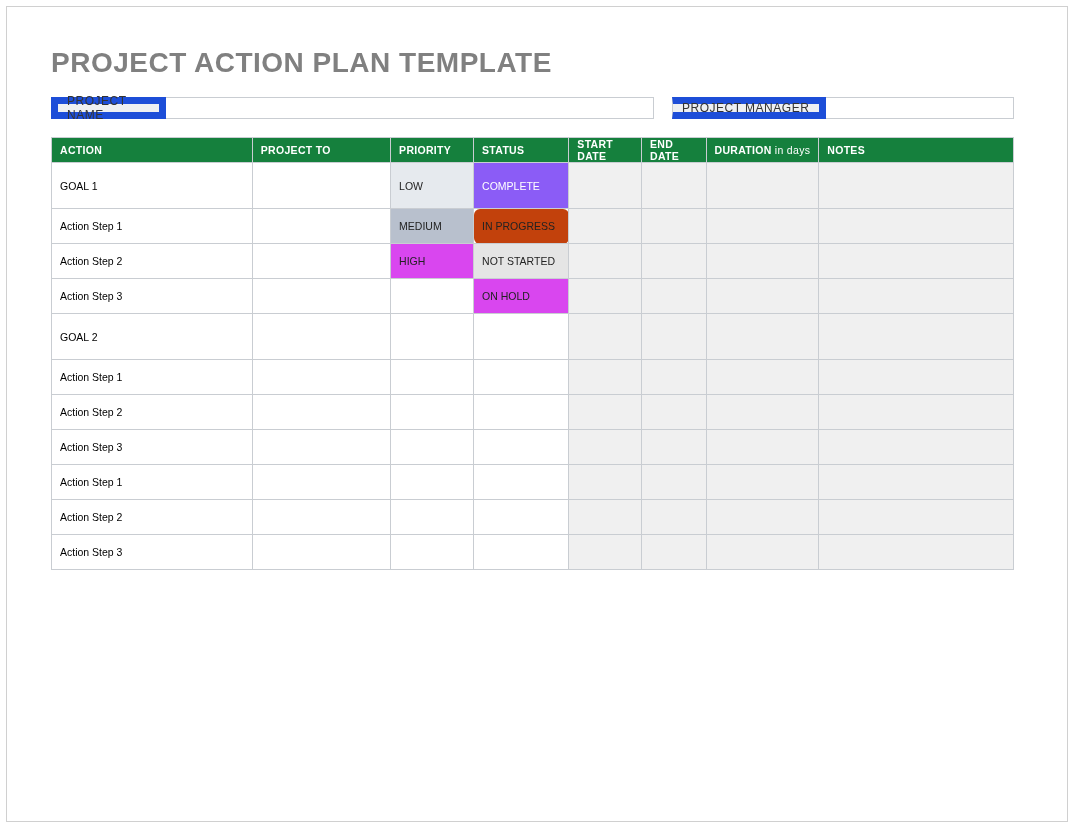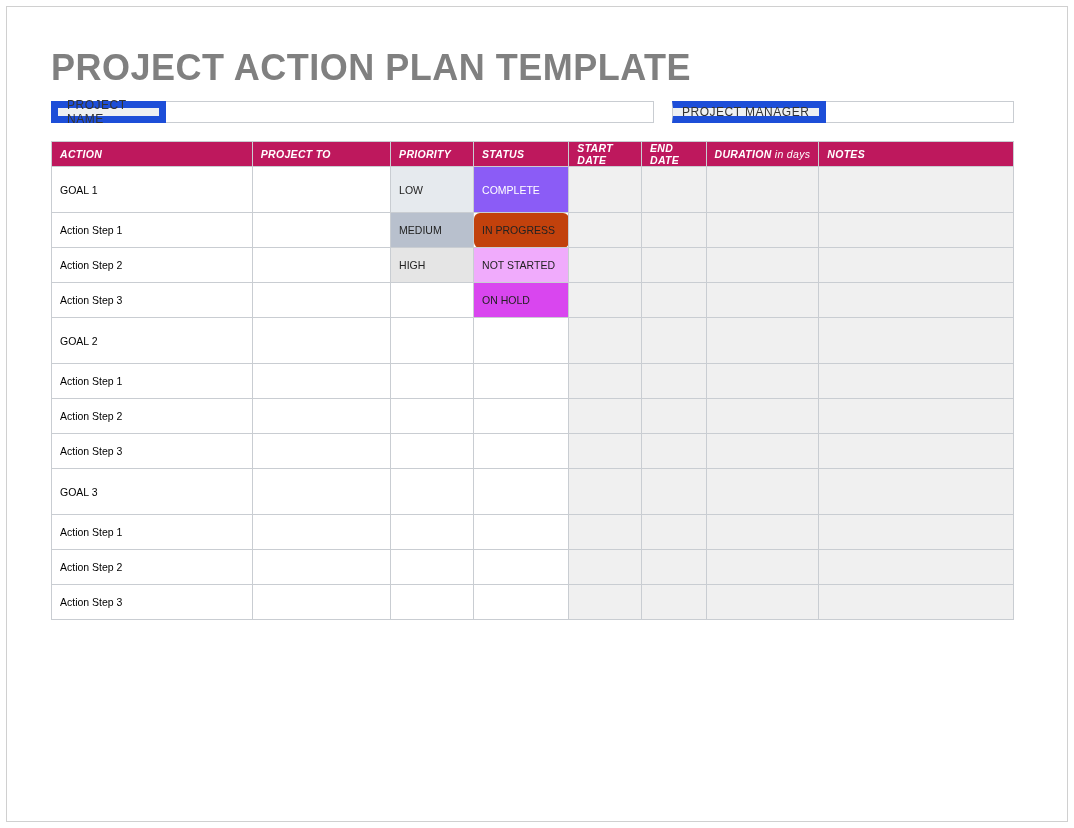--- a/index.html
+++ b/index.html
@@ -12,25 +12,25 @@
       background: #fff;
       padding: 6px;
     }
     .outer-border {
       border: 1px solid #d0d0d0;
       width: 1062px;
       height: 816px;
       padding: 40px 44px;
     }
     .title {
-      font-size: 36px;
+      font-size: 28px;
       font-weight: bold;
       color: #808080;
       letter-spacing: 0.5px;
-      margin-bottom: 12px;
+      margin-bottom: 18px;
     }
     .info-row {
       display: flex;
       width: 963px;
       height: 22px;
       margin-bottom: 18px;
     }
     .info-label {
       background: #eef0f2;
       border: 7px solid #1d4ed8;
@@ -59,51 +59,50 @@
     }
     th, td {
       border: 1px solid #c9cdd2;
       font-size: 10.5px;
       text-align: left;
       padding: 0 8px;
       vertical-align: middle;
       overflow: hidden;
     }
     th {
-      background: #be185d;
+      background: #15803d;
       color: #fff;
       font-weight: bold;
       height: 24px;
       letter-spacing: 0.3px;
-      font-style: italic;
     }
     th .sub {
       font-weight: normal;
     }
     col.action   { width: 196px; }
     col.assigned { width: 135px; }
     col.priority { width: 81px; }
     col.status   { width: 93px; }
     col.start    { width: 71px; }
     col.end      { width: 63px; }
     col.duration { width: 110px; }
     col.notes    { width: 190px; }
 
     tr.goal td { height: 46px; }
     tr.step td { height: 35px; }
 
     td.shaded { background: #f0f0f0; }
 
     .prio-low    { background: #e6eaee; color: #222; }
     .prio-medium { background: #b8c0cd; color: #222; }
-    .prio-high   { background: #e5e5e5; color: #222; }
+    .prio-high   { background: #d946ef; color: #222; }
 
     .st-complete    { background: #8b5cf6; color: #fff; }
     .st-inprogress  { background: #c2410c; color: #222; border-radius: 6px; }
-    .st-notstarted  { background: #f0abfc; color: #222; }
+    .st-notstarted  { background: #e5e5e5; color: #222; }
     .st-onhold      { background: #d946ef; color: #222; }
   </style>
 </head>
 <body>
 
 <div class="outer-border">
 
   <div class="title">PROJECT ACTION PLAN TEMPLATE</div>
 
   <div class="info-row">
@@ -211,30 +210,20 @@
         <tr class="step">
           <td class="">Action Step 3</td>
           <td class=""></td>
           <td class=""></td>
           <td class=""></td>
           <td class="shaded"></td>
           <td class="shaded"></td>
           <td class="shaded"></td>
           <td class="shaded"></td>
         </tr>
-        <tr class="goal">
-          <td class="">GOAL 3</td>
-          <td class=""></td>
-          <td class=""></td>
-          <td class=""></td>
-          <td class="shaded"></td>
-          <td class="shaded"></td>
-          <td class="shaded"></td>
-          <td class="shaded"></td>
-        </tr>
         <tr class="step">
           <td class="">Action Step 1</td>
           <td class=""></td>
           <td class=""></td>
           <td class=""></td>
           <td class="shaded"></td>
           <td class="shaded"></td>
           <td class="shaded"></td>
           <td class="shaded"></td>
         </tr>

